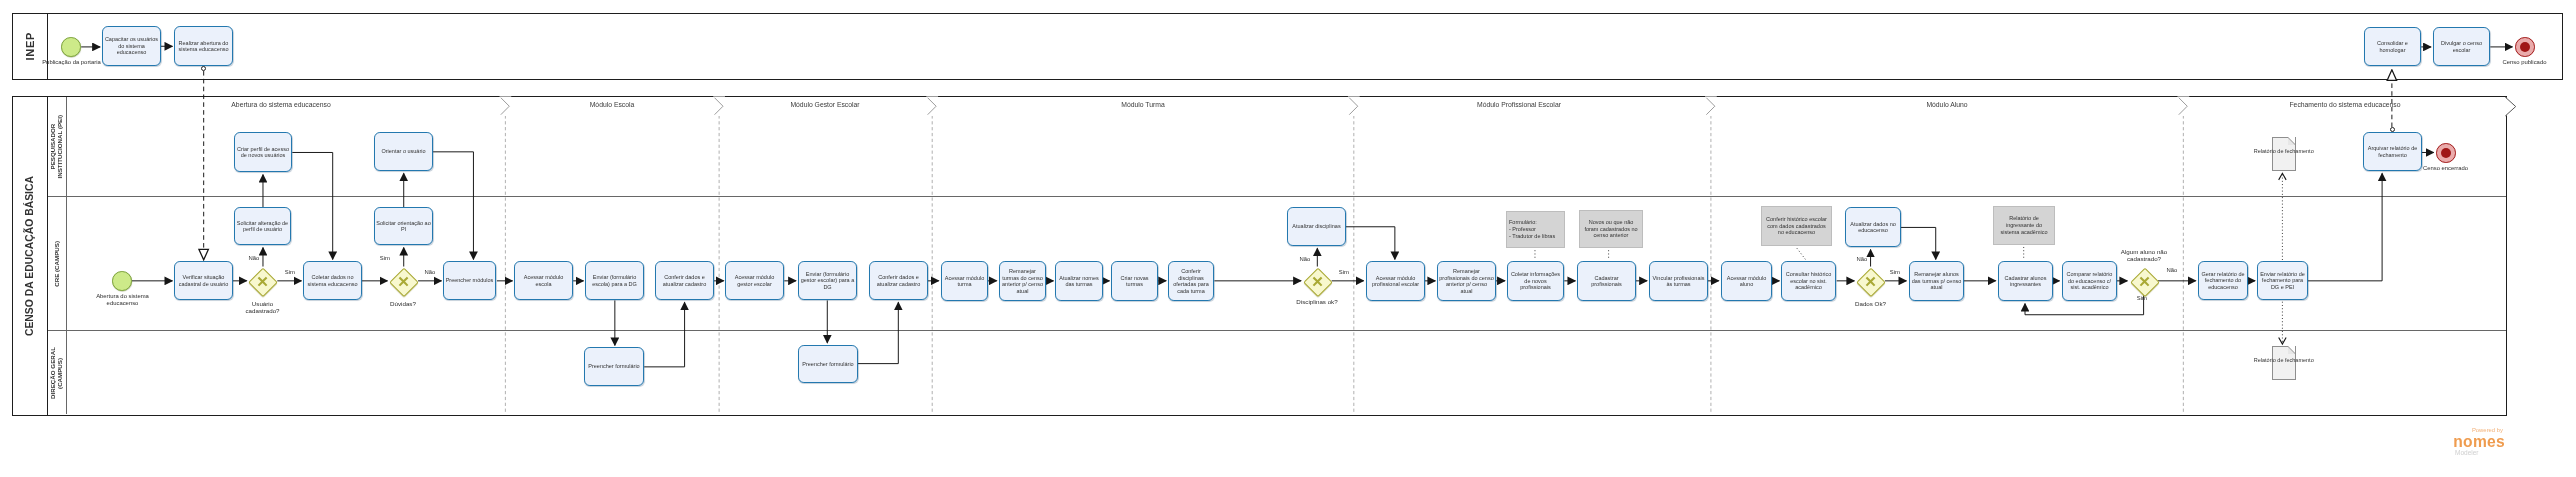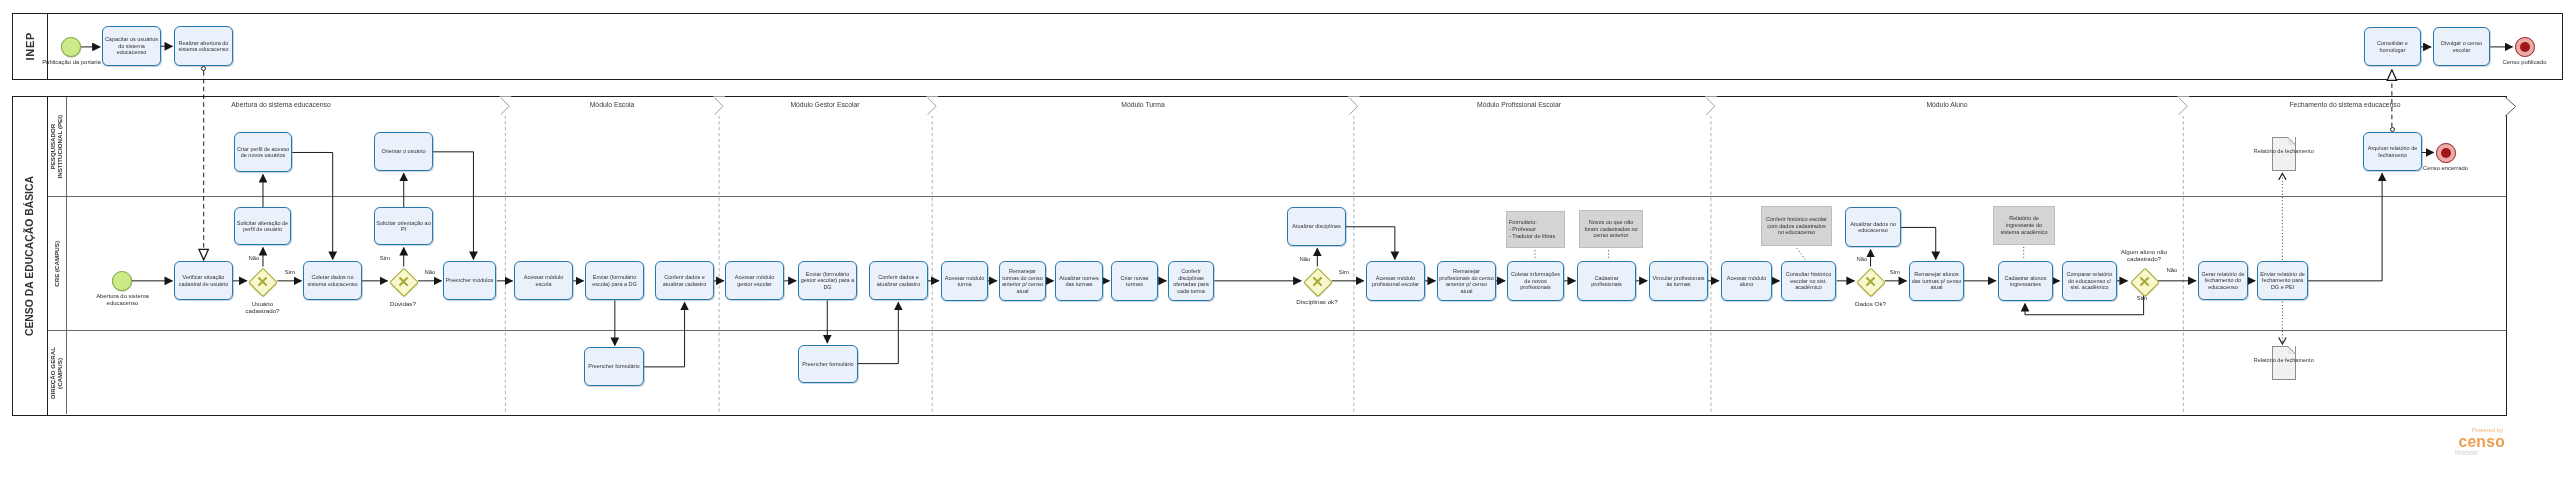--- a/index.html
+++ b/index.html
@@ -185,21 +185,21 @@
       <path d="M3502,463 V528" marker-end="url(#mVee)"></path>
       <path d="M2355,384 V398"></path>
       <path d="M2468,384 V398"></path>
       <path d="M2757,381 L2770,398"></path>
       <path d="M3105,379 V398"></path>
     </g>
   </svg>
 
   <div class="logo">
     <div class="lg-pow">Powered by</div>
-    <div class="lg-brand">censo</div>
+    <div class="lg-brand">nomes</div>
     <div class="lg-sub">Modeler</div>
   </div>
 
 <div class="phase-label" style="left: 183px;">Abertura do sistema educacenso</div>
     <div class="phase-label" style="left: 514px;">Módulo Escola</div>
     <div class="phase-label" style="left: 727px;">Módulo Gestor Escolar</div>
     <div class="phase-label" style="left: 1045px;">Módulo Turma</div>
     <div class="phase-label" style="left: 1421px;">Módulo Profissional Escolar</div>
     <div class="phase-label" style="left: 1849px;">Módulo Aluno</div>
     <div class="phase-label" style="left: 2247px;">Fechamento do sistema educacenso</div>

